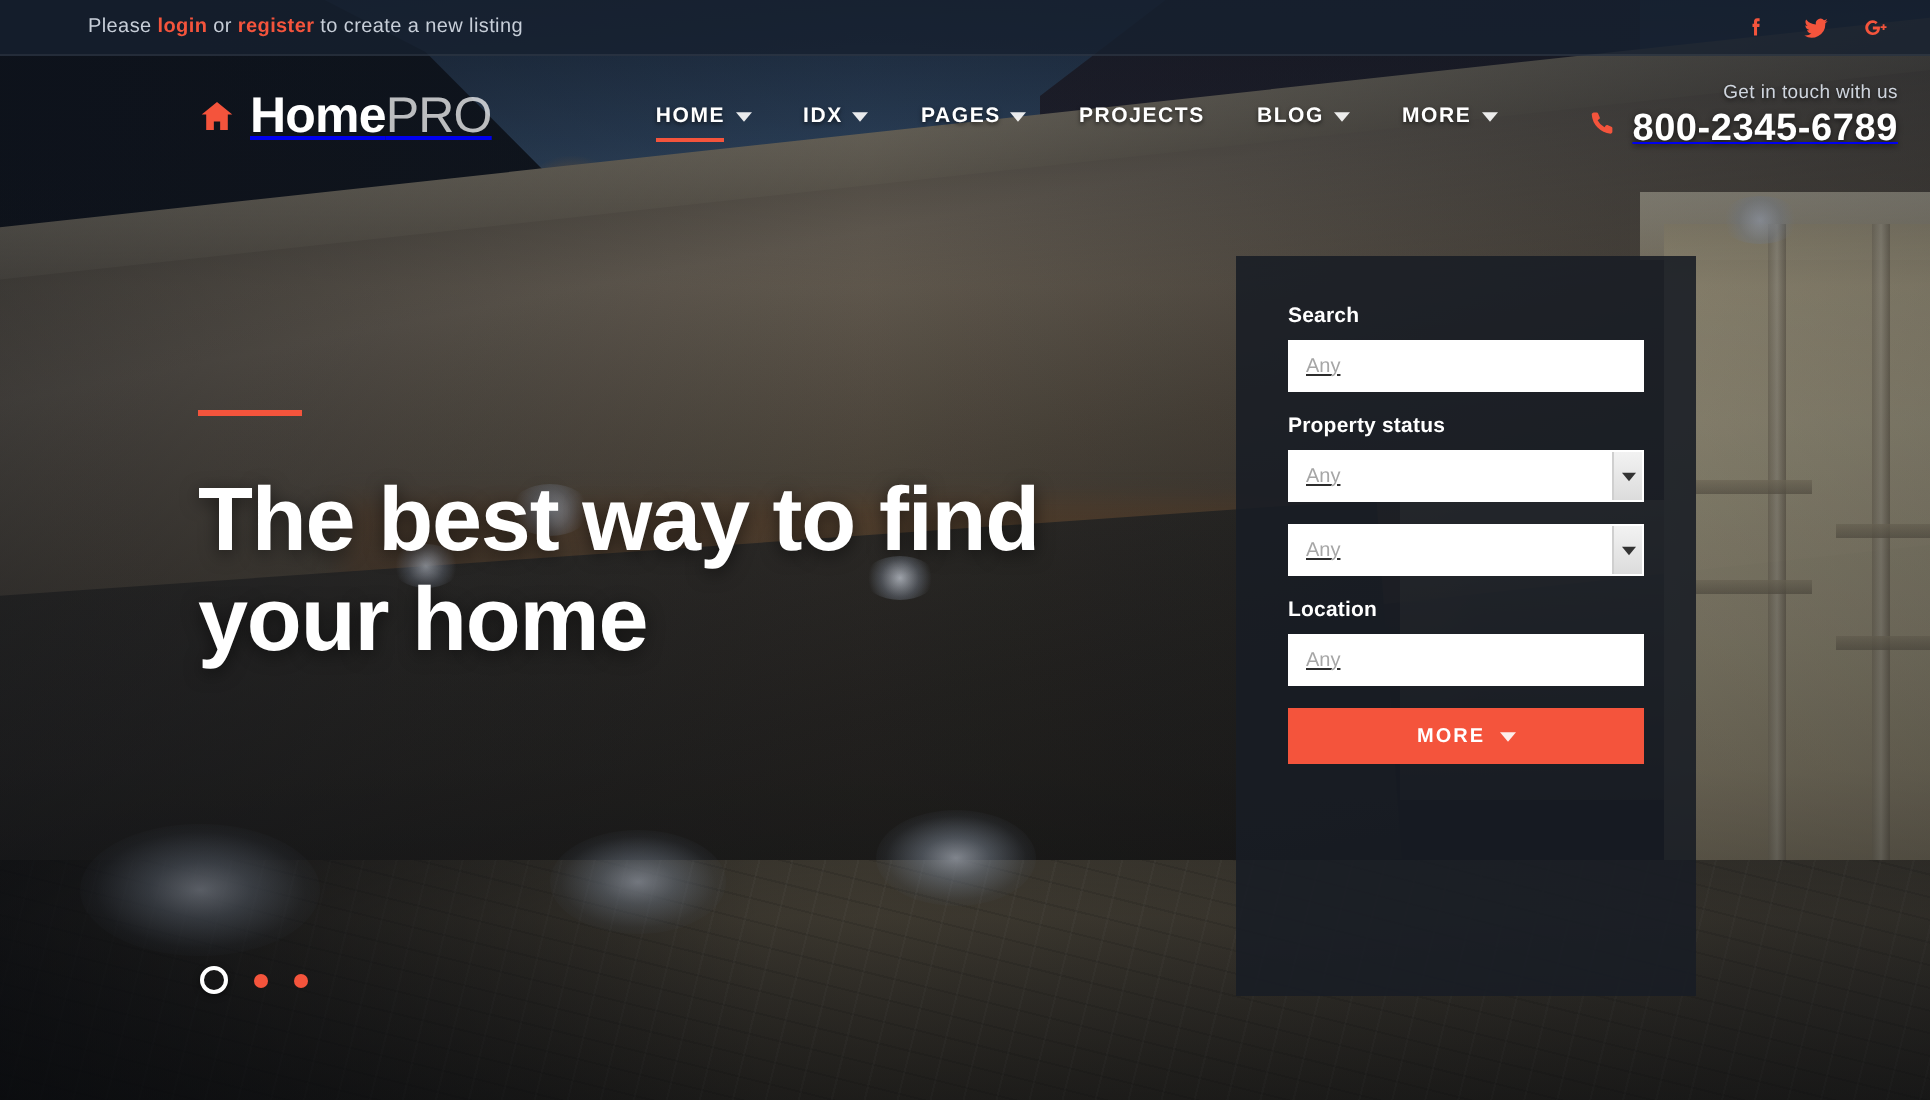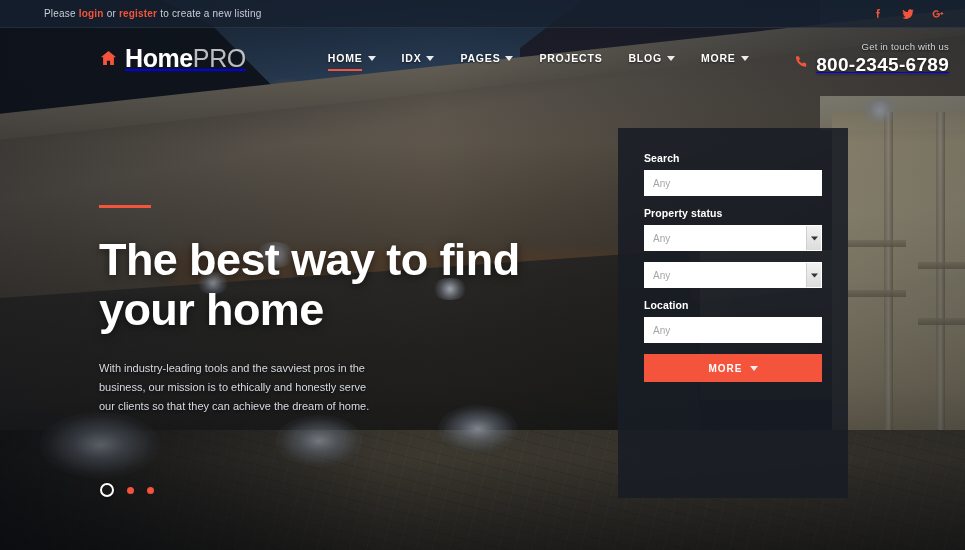--- a/index.html
+++ b/index.html
@@ -232,20 +232,21 @@
   .field { margin-bottom: 11px; }
   .field-label {
     font-size: 10.5px; font-weight: 700; color: #ffffff; letter-spacing: .1px;
     margin-bottom: 6px; display: block;
   }
   .field-input {
     width: 100%; height: 26px; border: 0; outline: 0;
     background: #ffffff; color: #2d2d2d;
     font-family: "Liberation Sans", sans-serif; font-size: 10px;
     padding: 0 9px;
+    text-decoration: underline;
   }
   .field-input::placeholder { color: #a6a6a6; }
   .select-wrap { position: relative; }
   .select-wrap .field-input { padding-right: 24px; }
   .select-btn {
     position: absolute; right: 1px; top: 1px; width: 15px; height: 24px;
     background: linear-gradient(180deg, #f2f2f2, #dcdcdc);
     border-left: 1px solid #cfcfcf;
     display: flex; align-items: center; justify-content: center;
     cursor: pointer;
@@ -380,21 +381,20 @@
             <path d="M7 3.5c.5 0 .9.3 1.1.8l1.3 3.2c.2.5 0 1-.4 1.3l-1.3 1a11.6 11.6 0 0 0 5.5 5.5l1-1.3c.3-.4.8-.6 1.3-.4l3.2 1.3c.5.2.8.6.8 1.1v3c0 .8-.7 1.5-1.5 1.5A16.5 16.5 0 0 1 3 5.2c0-.9.7-1.7 1.6-1.7H7z"></path>
           </svg>
         <span class="phone-num">800-2345-6789</span>
       </a>
     </div>
   </div>
 
   <div class="hero">
     <div class="hero-rule"></div>
     <h1 class="hero-title">The best way to find your home</h1>
-    <p class="hero-sub">With industry-leading tools and the savviest pros in the business, our mission is to ethically and honestly serve our clients so that they can achieve the dream of home.</p>
   </div>
 
   <div class="dots">
     <div class="dot active"></div>
     <div class="dot"></div>
     <div class="dot"></div>
   </div>
 
   <div class="panel">
 

